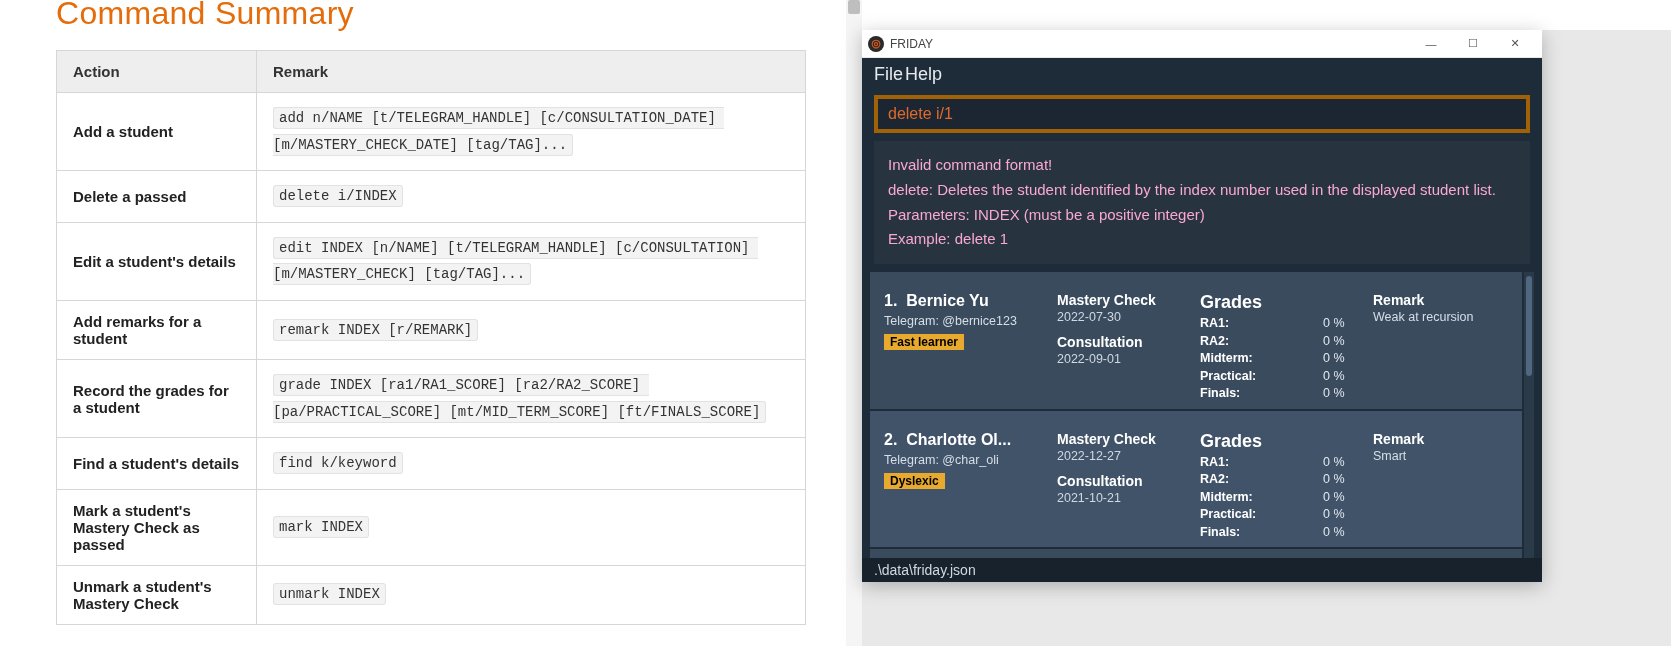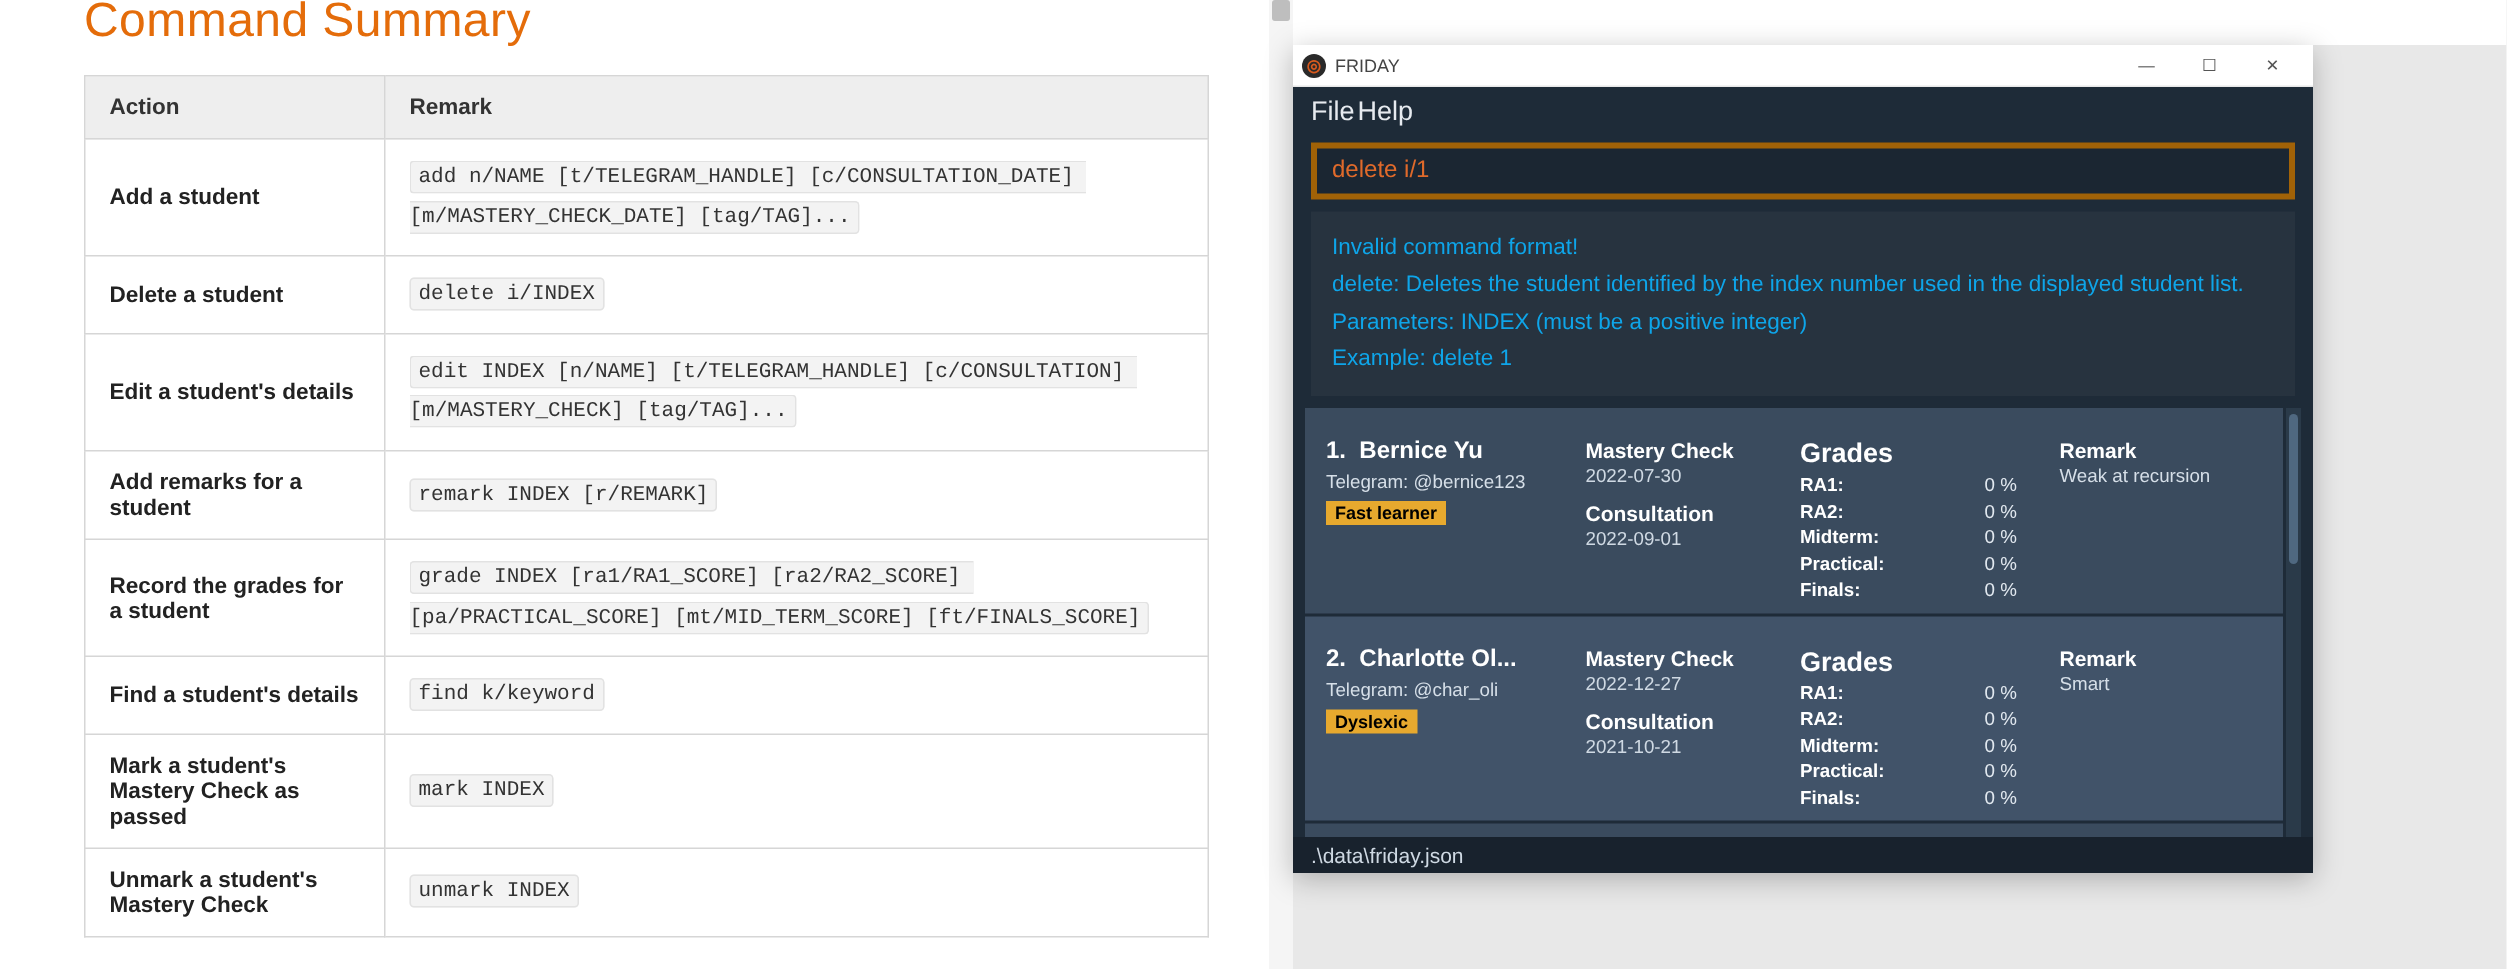--- a/index.html
+++ b/index.html
@@ -163,21 +163,21 @@
     outline:none;
     width:100%;
   }
 
   .result-box {
     margin:0 12px 8px 12px;
     background:#27333f;
     padding:12px 14px;
     font-size:15px;
     line-height:1.65;
-    color:#0ea5e9;
+    color:#f9a8d4;
     font-weight:300;
   }
 
   .list-area {
     flex:1;
     margin:0 8px 0 8px;
     overflow:hidden;
     position:relative;
   }
   .list-scroll {
@@ -271,21 +271,21 @@
         <th>Action</th>
         <th>Remark</th>
       </tr>
     </thead>
     <tbody id="doc-rows">
         <tr>
           <td class="action">Add a student</td>
           <td><code class="fmt">add n/NAME [t/TELEGRAM_HANDLE] [c/CONSULTATION_DATE] [m/MASTERY_CHECK_DATE] [tag/TAG]...</code></td>
         </tr>
         <tr>
-          <td class="action">Delete a student</td>
+          <td class="action">Delete a passed</td>
           <td><code class="fmt">delete i/INDEX</code></td>
         </tr>
         <tr>
           <td class="action">Edit a student's details</td>
           <td><code class="fmt">edit INDEX [n/NAME] [t/TELEGRAM_HANDLE] [c/CONSULTATION] [m/MASTERY_CHECK] [tag/TAG]...</code></td>
         </tr>
         <tr>
           <td class="action">Add remarks for a student</td>
           <td><code class="fmt">remark INDEX [r/REMARK]</code></td>
         </tr>

